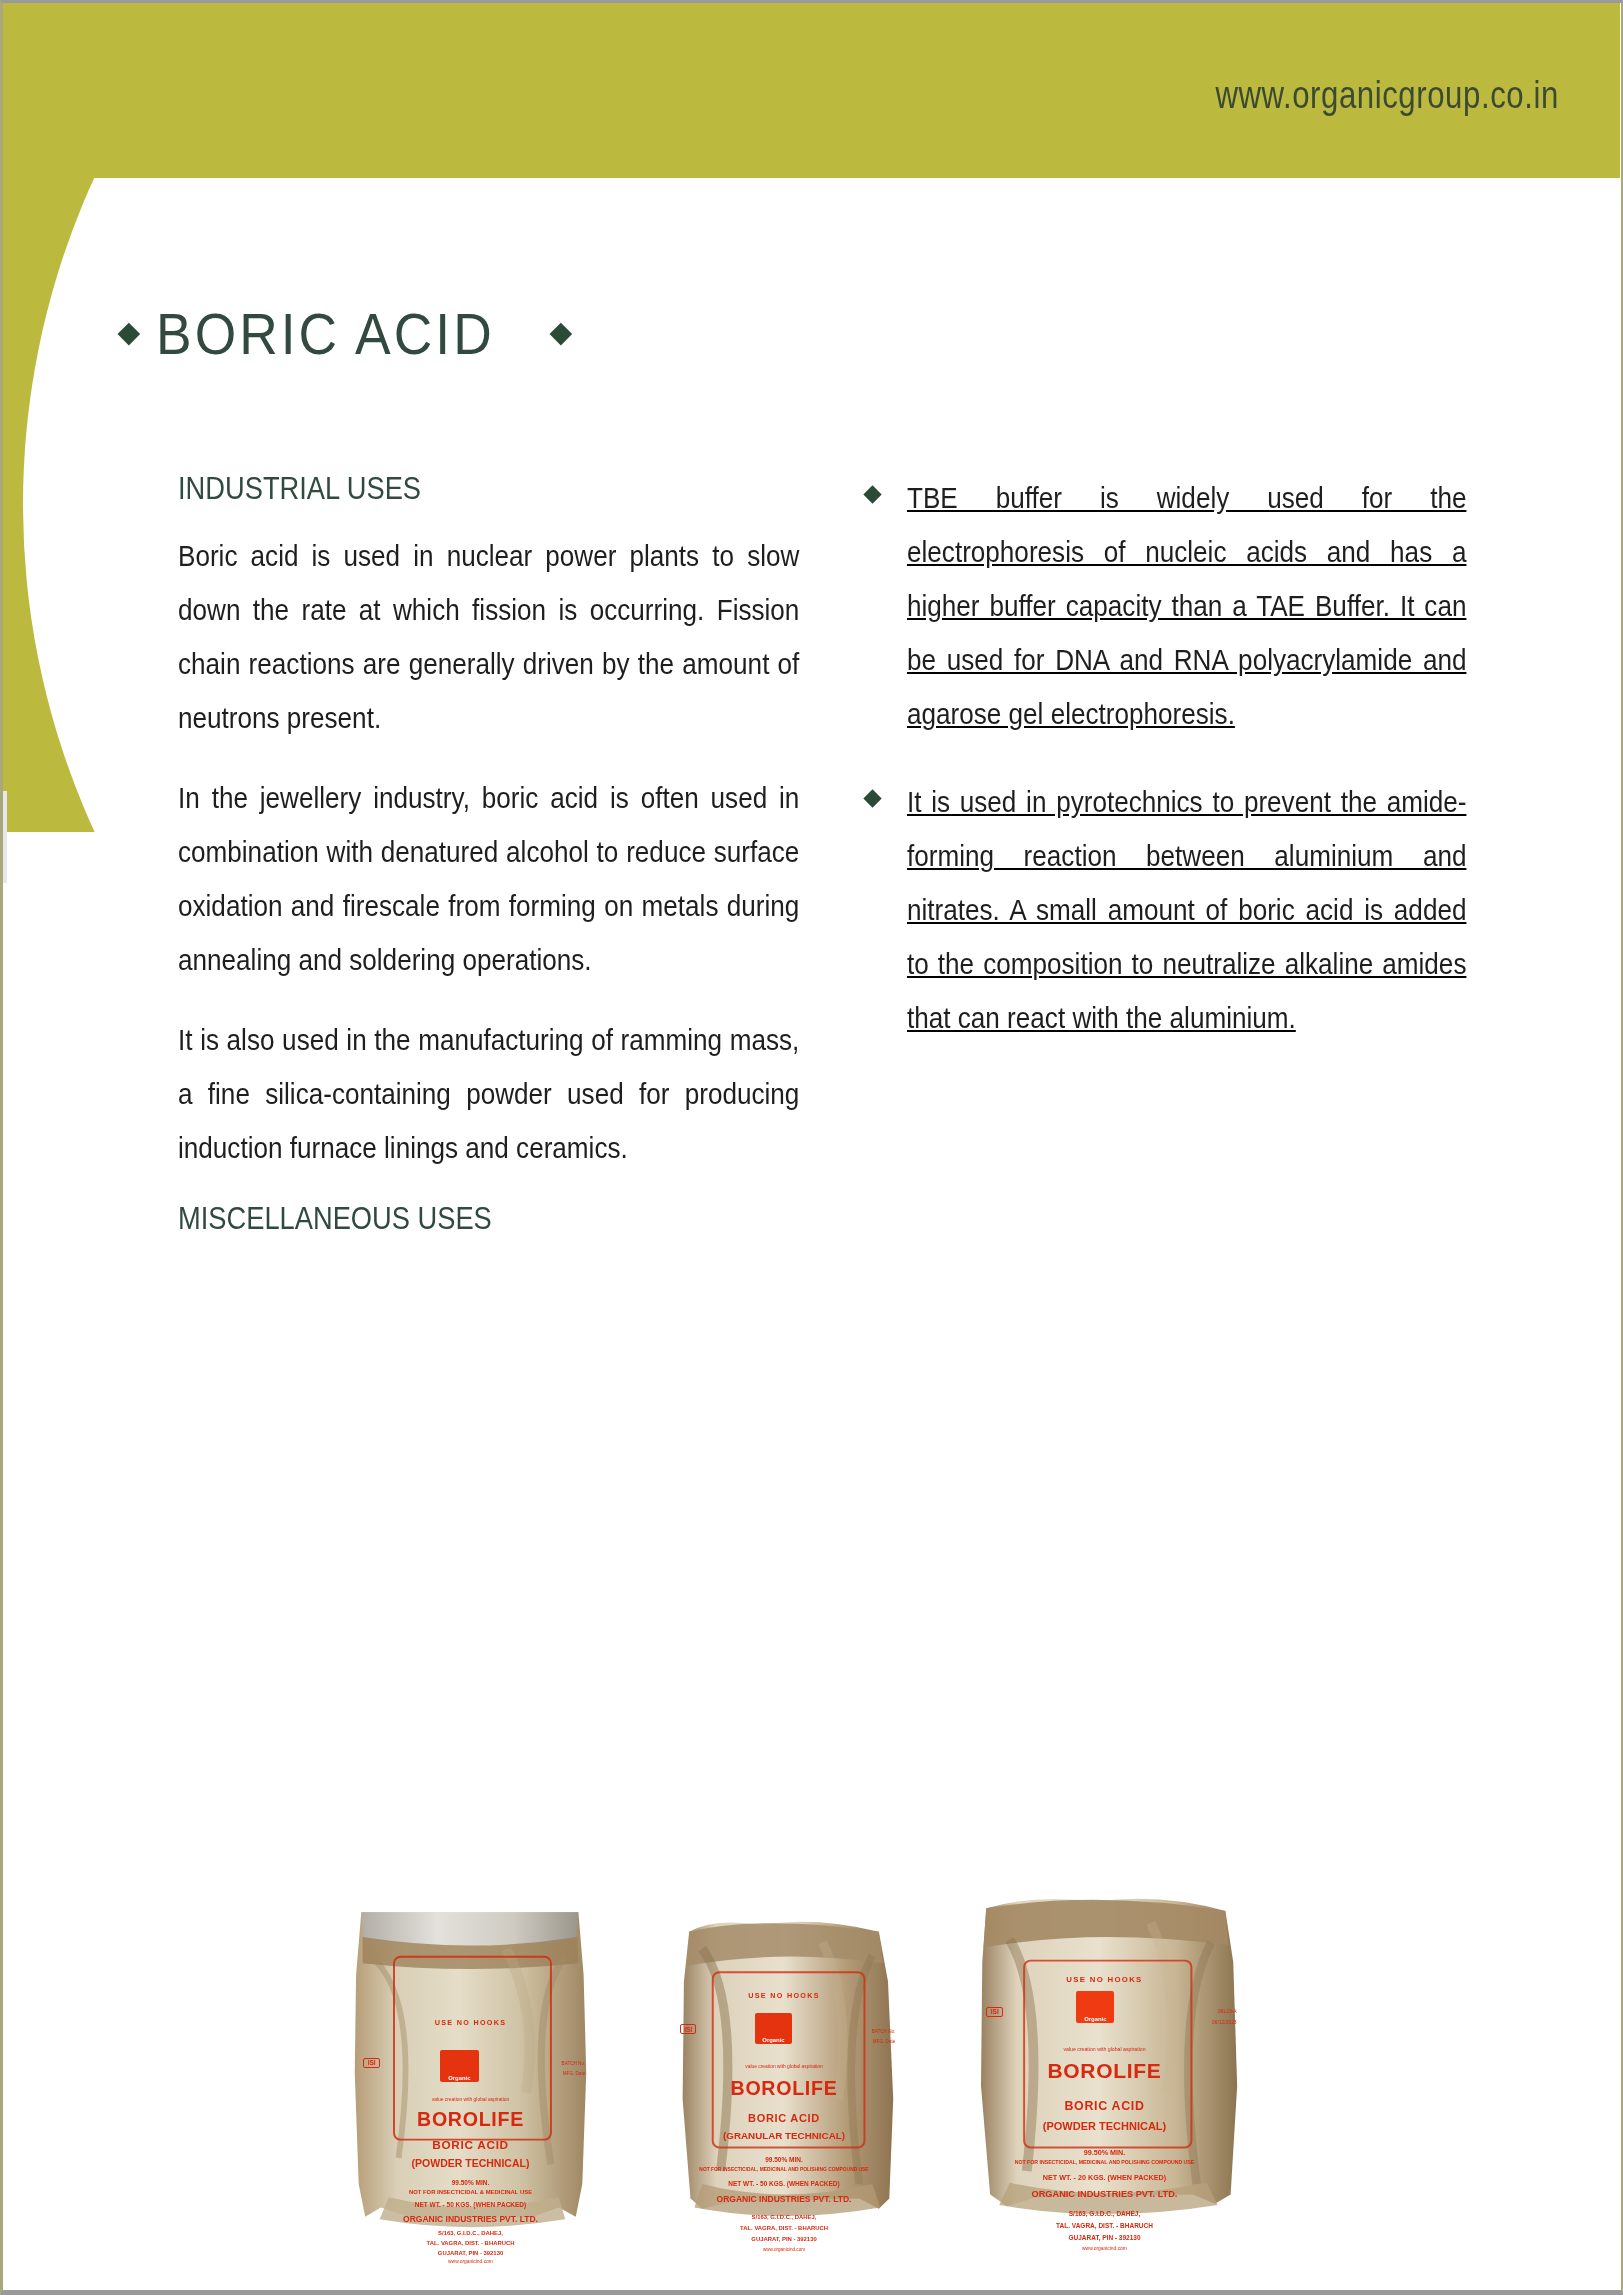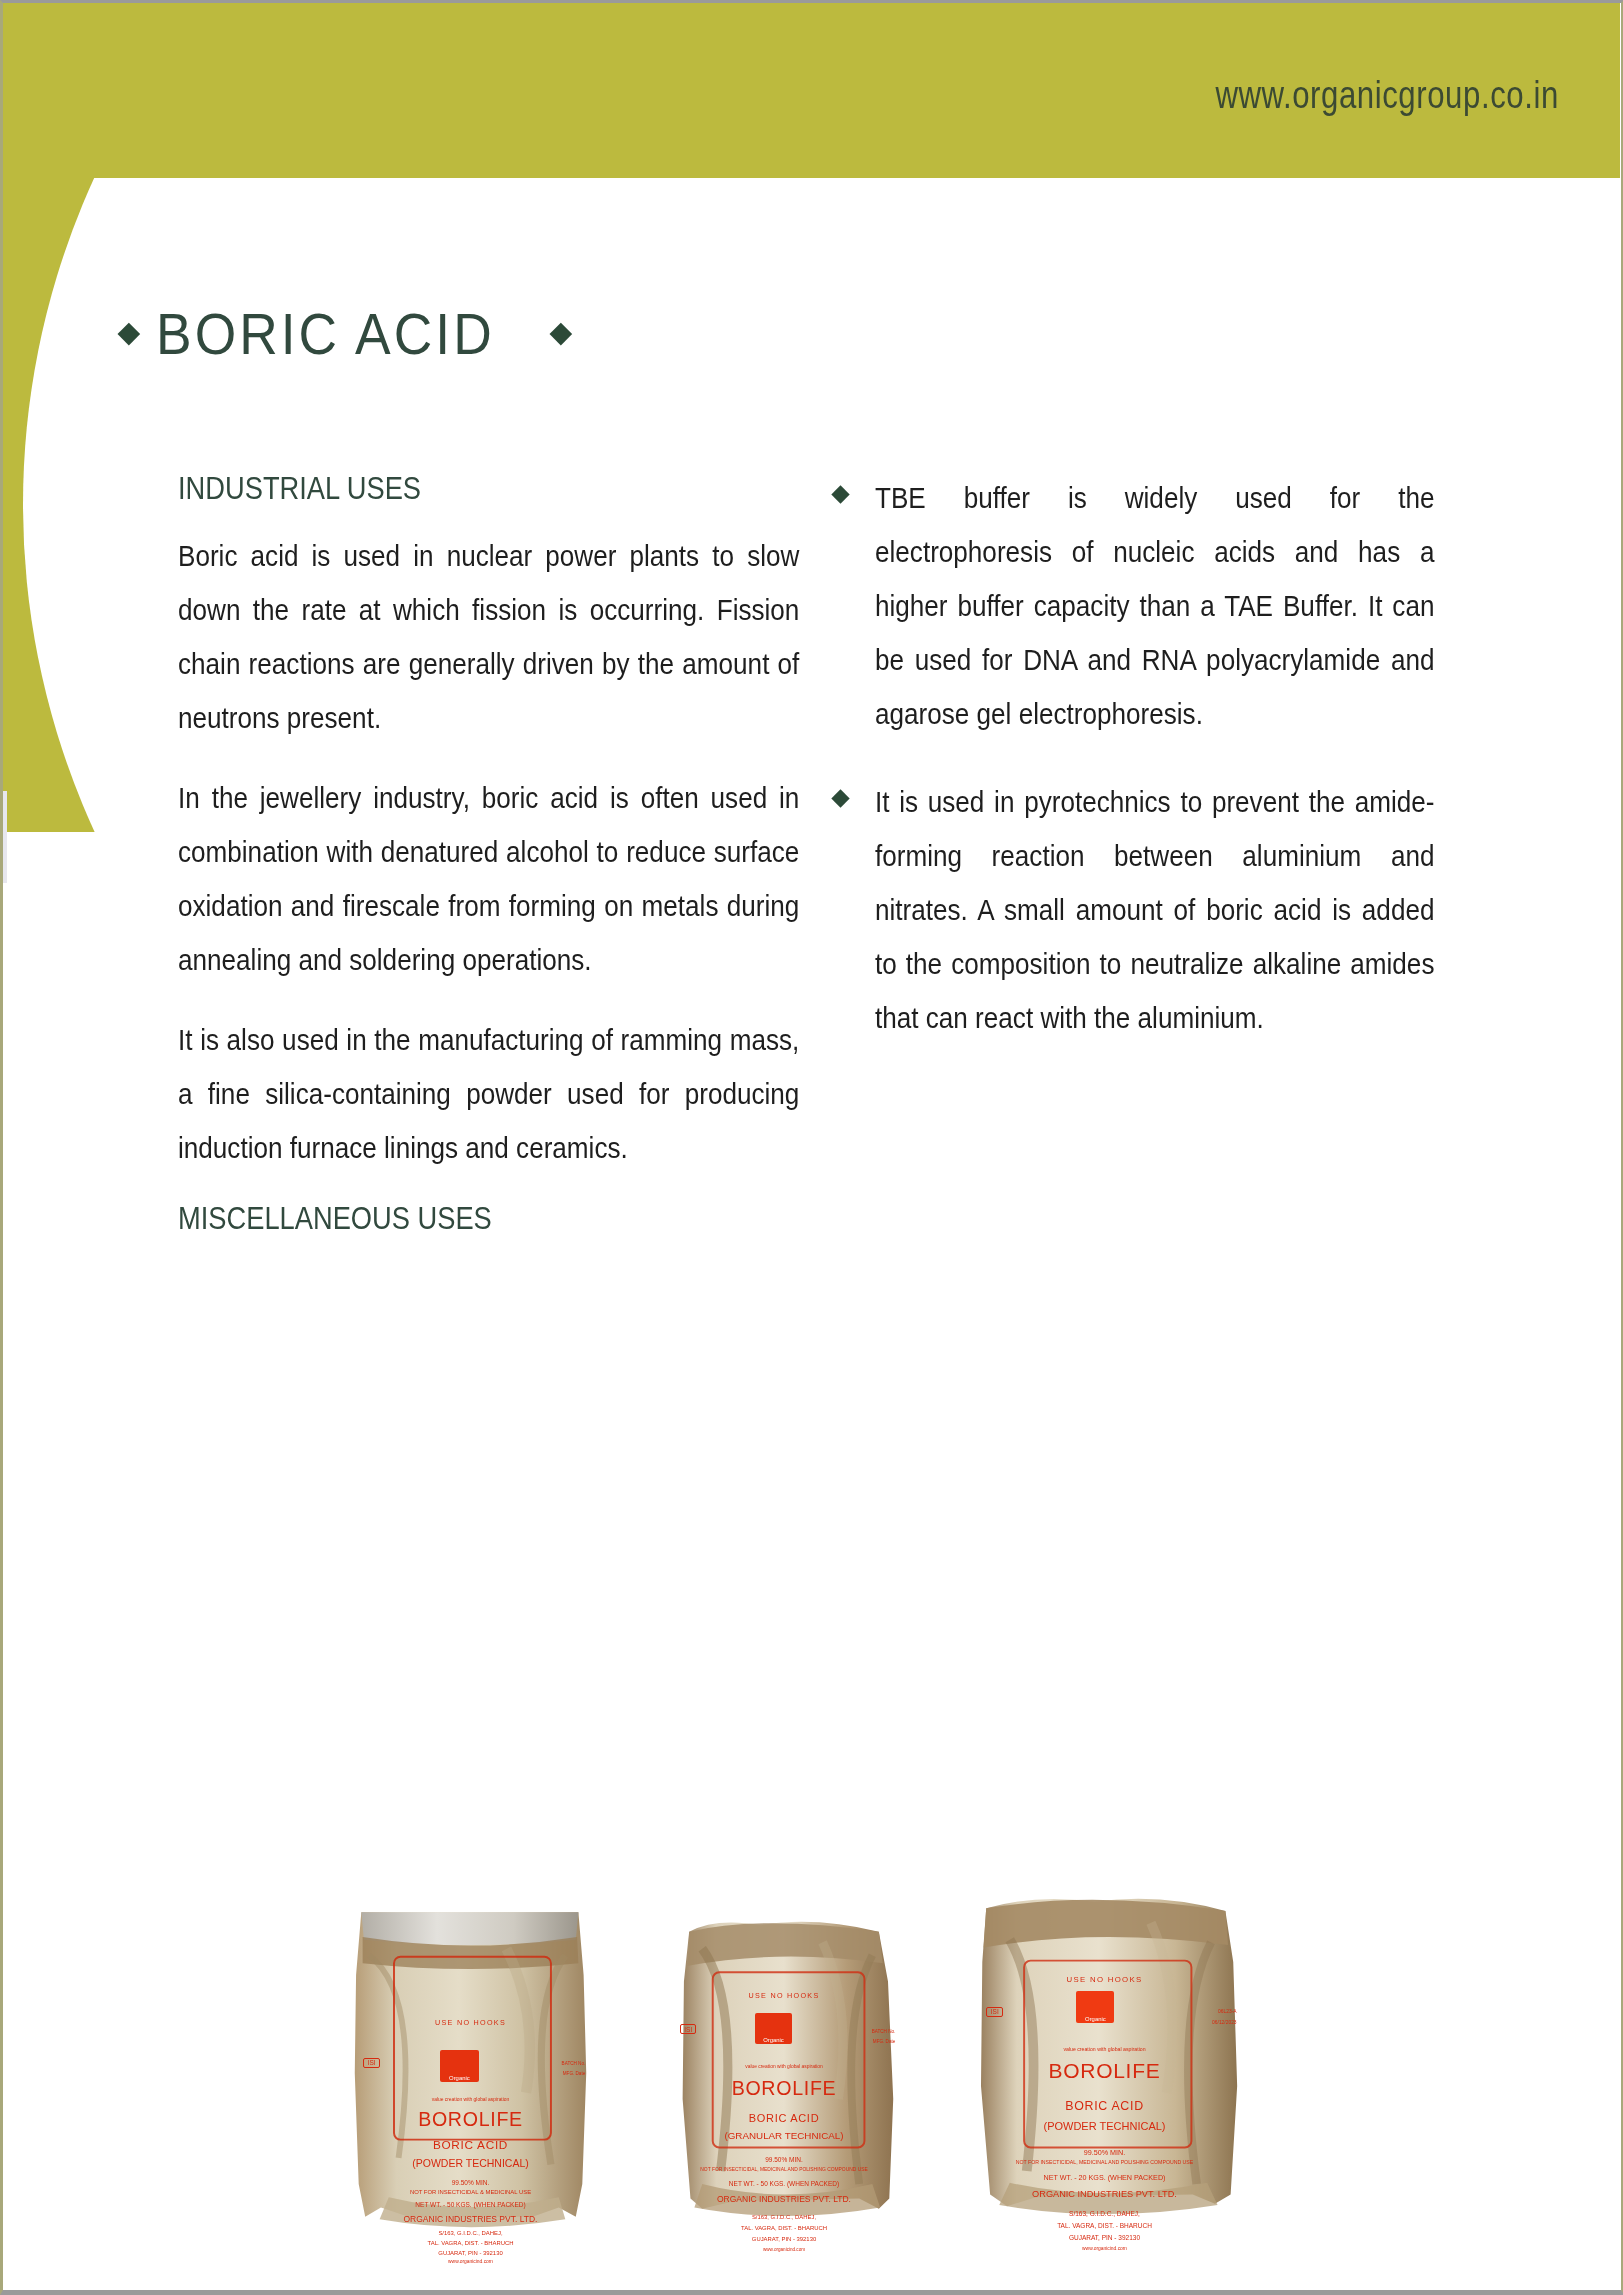--- a/index.html
+++ b/index.html
@@ -112,21 +112,21 @@
   .title-row .diamond.right { margin-left: 9.2px; }
 
   
   .col {
     position: absolute;
     top: 458px;
     z-index: 5;
     margin-top: 10px;
   }
   .col-left  { left: 175px;  width: 622px; }
-  .col-right { left: 831px; width: 601px; }
+  .col-right { left: 863px; width: 601px; text-decoration: underline; }
 
   .sec-head {
     font-size: 31px;
     color: #31493e;
     letter-spacing: 0px;
     margin: 0 0 22px 0;
     transform: scaleX(0.88);
     transform-origin: left top;
     white-space: nowrap;
     font-family: "Liberation Sans", sans-serif;
@@ -197,21 +197,21 @@
 
   .bag svg { display:block; width:100%; height:100%; }
 
   
   .bag .lbl {
     position: absolute;
     left: 0; right: 0;
     text-align: center;
     color: #d6290f;
     font-family: "Liberation Sans", sans-serif;
-    font-weight: normal;
+    font-weight: bold;
     white-space: nowrap;
     pointer-events: none;
   }
 </style>
 </head>
 <body>
 
 <div class="page">
 
   <div class="header-band"></div>

